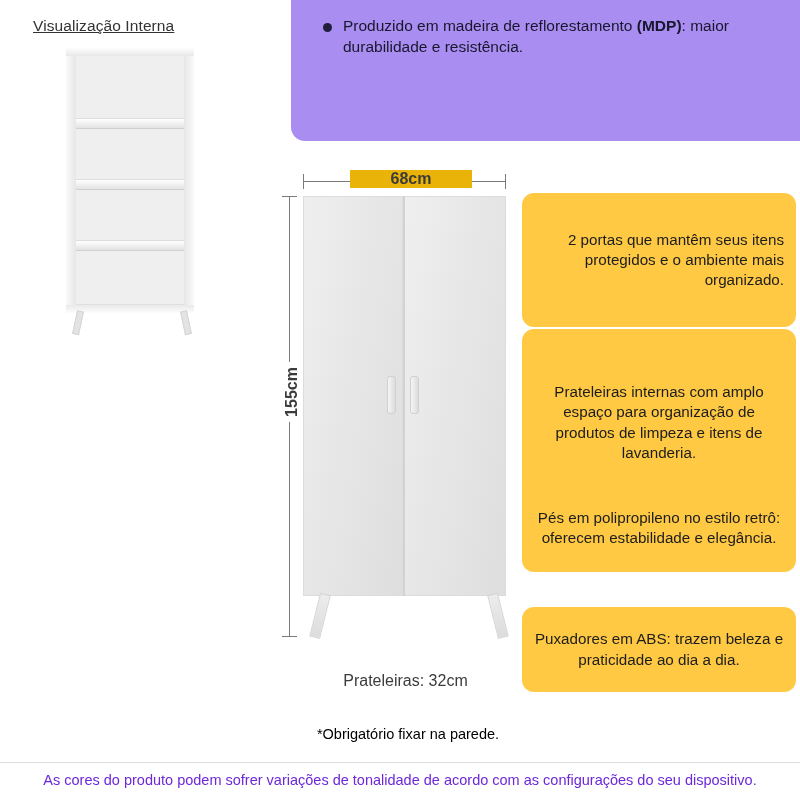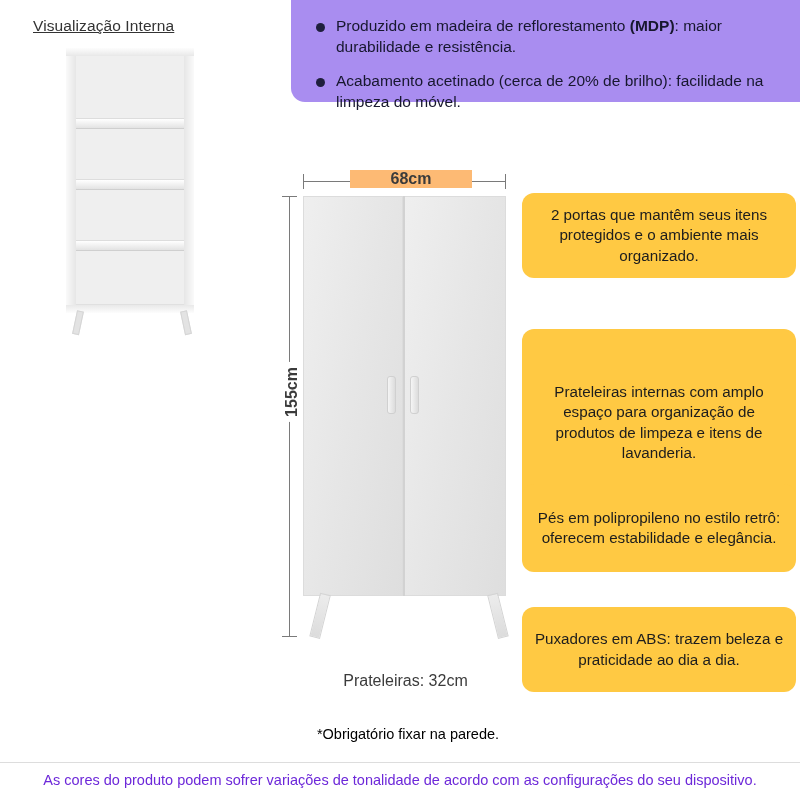--- a/index.html
+++ b/index.html
@@ -116,26 +116,26 @@
     transform: rotate(-12deg);
     transform-origin: top center;
   }
 
   
   .purple-box {
     position: absolute;
     left: 291px;
     top: 0px;
     width: 509px;
-    height: 102px;
+    height: 141px;
     background: #a98df0;
     border-bottom-left-radius: 14px;
     border-bottom-right-radius: 0px;
     box-sizing: border-box;
-    padding: 16px 22px 10px 25px;
+    padding: 16px 22px 10px 32px;
   }
   .bullet-row {
     display: flex;
     align-items: flex-start;
     margin-bottom: 14px;
   }
   .bullet-dot {
     width: 9px;
     height: 9px;
     border-radius: 50%;
@@ -229,21 +229,21 @@
   }
   .dim-label-w {
     position: absolute;
     left: 350px;
     top: 170px;
     width: 110px;
     text-align: center;
     font-size: 16px;
     font-weight: bold;
     color: #3b3b3b;
-    background: #fdba74;
+    background: #eab308;
     padding: 0 6px;
   }
   .dim-line-v {
     position: absolute;
     left: 289px;
     top: 196px;
     width: 1px;
     height: 440px;
     background: #7a7a7a;
   }
@@ -293,21 +293,21 @@
     color: #1d1d1d;
     font-size: 15.2px;
     line-height: 1.33;
     text-align: center;
     box-sizing: border-box;
     padding: 12px 12px;
     display: flex;
     align-items: center;
     justify-content: center;
   }
-  .yb1 { left: 522px; top: 193px; width: 274px; height: 85px; }
+  .yb1 { left: 522px; top: 193px; width: 274px; height: 134px; text-align: right; }
   .yb2 { left: 522px; top: 329px; width: 274px; height: 187px; }
   .yb3 { left: 522px; top: 484px; width: 274px; height: 88px; }
   .yb4 { left: 522px; top: 607px; width: 274px; height: 85px; }
 
   
   .footer-divider {
     position: absolute;
     left: 0;
     top: 762px;
     width: 800px;
@@ -345,24 +345,20 @@
   <div class="leg small-left"></div>
   <div class="leg small-right"></div>
 
   <div class="purple-box">
     <div class="bullet-row">
       <div class="bullet-dot"></div>
       <div class="bullet-text">
         <span>Produzido em madeira de reflorestamento </span><b>(MDP)</b><span>: maior durabilidade e resistência.</span>
       </div>
     </div>
-    <div class="bullet-row">
-      <div class="bullet-dot"></div>
-      <div class="bullet-text">Acabamento acetinado (cerca de 20% de brilho): facilidade na limpeza do móvel.</div>
-    </div>
   </div>
 
   <div class="dim-line-h"></div>
   <div class="dim-tick" style="left:303px; top:174px; height:15px;"></div>
   <div class="dim-tick" style="left:505px; top:174px; height:15px;"></div>
   <div class="dim-label-w">68cm</div>
 
   <div class="dim-line-v"></div>
   <div class="dim-tick-h" style="left:282px; top:196px; width:15px;"></div>
   <div class="dim-tick-h" style="left:282px; top:636px; width:15px;"></div>

